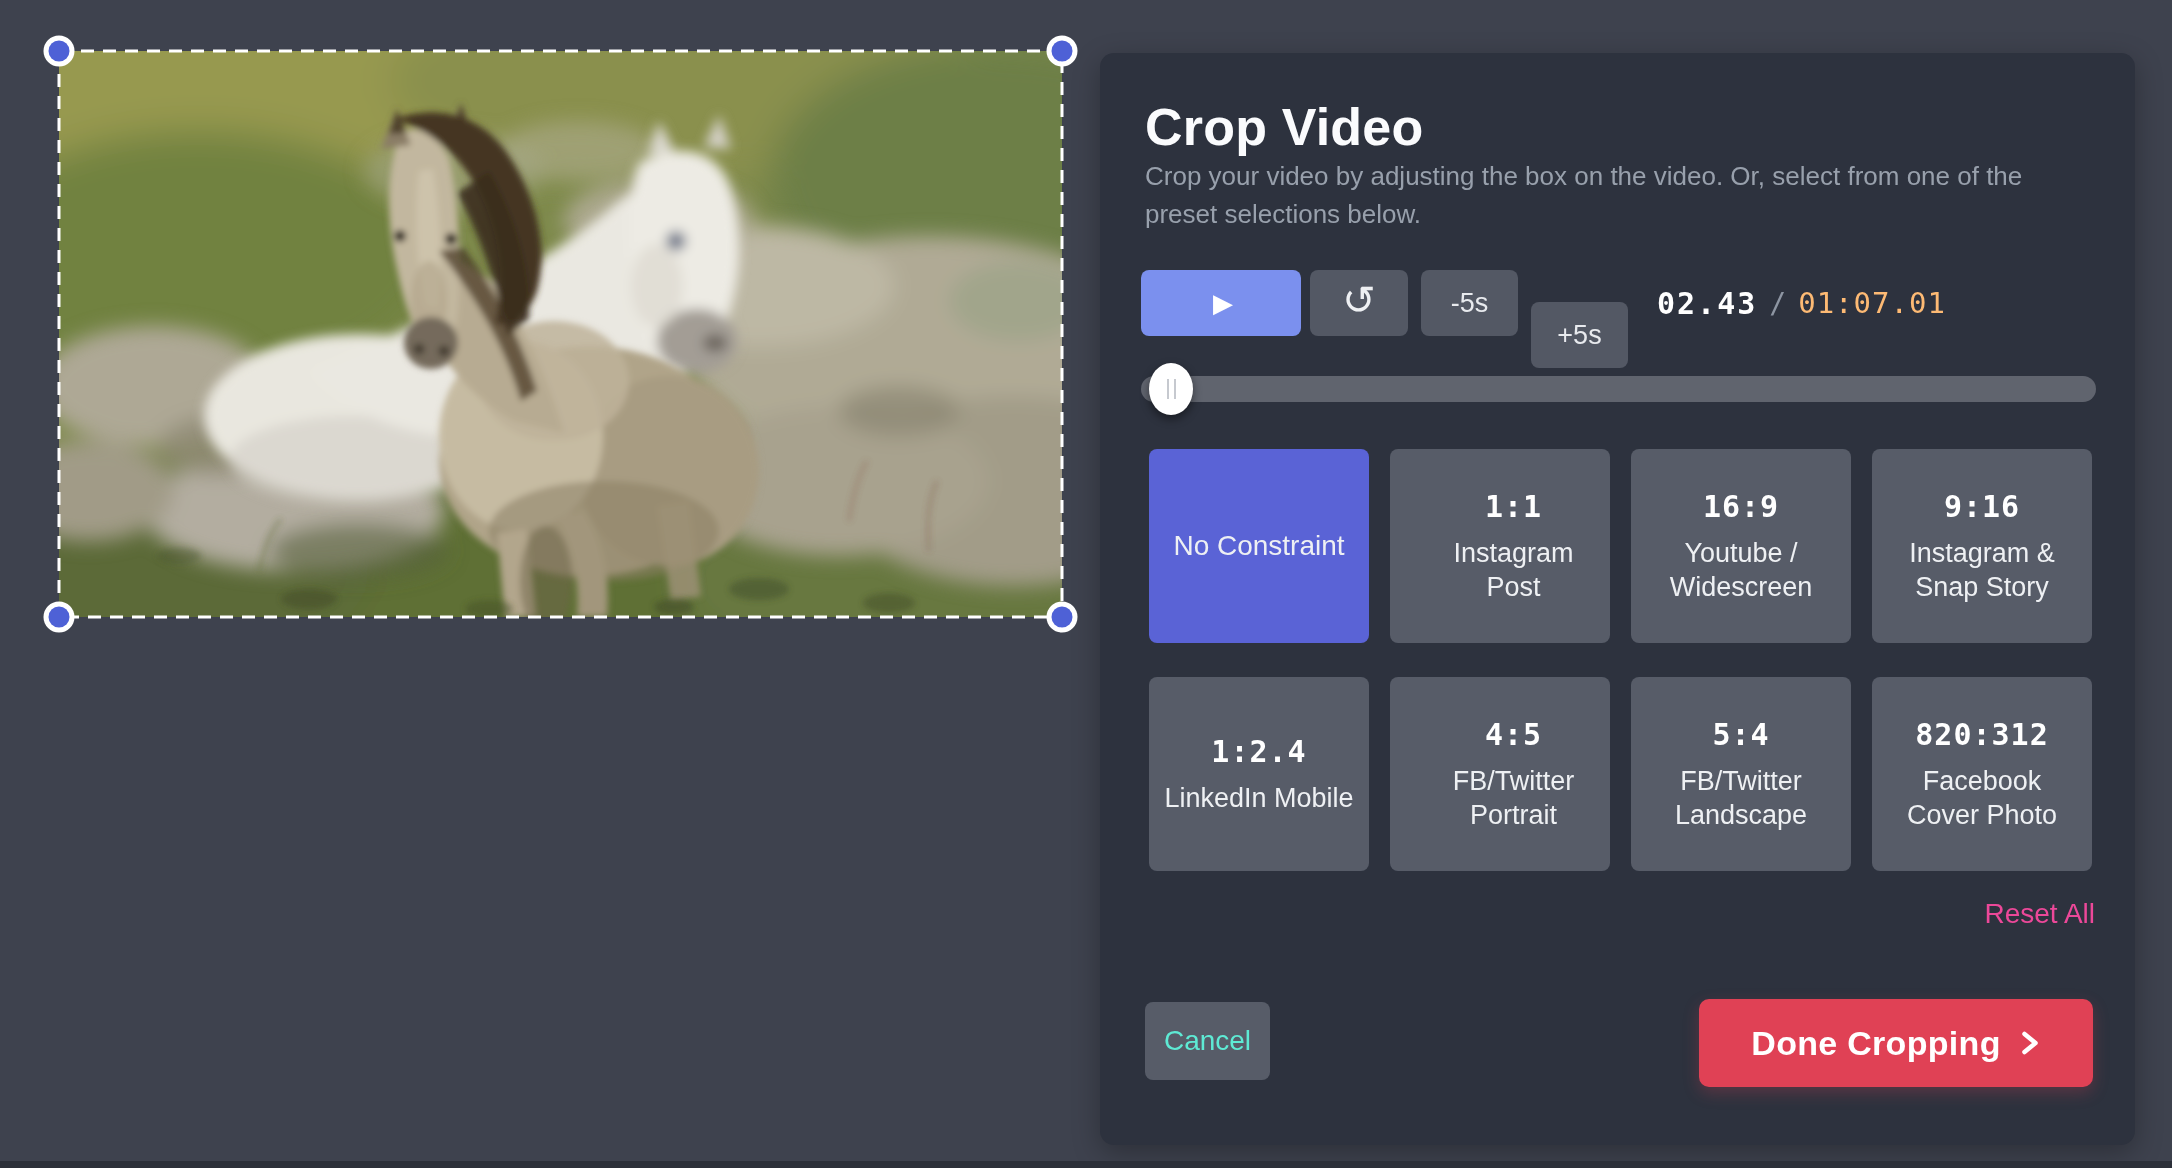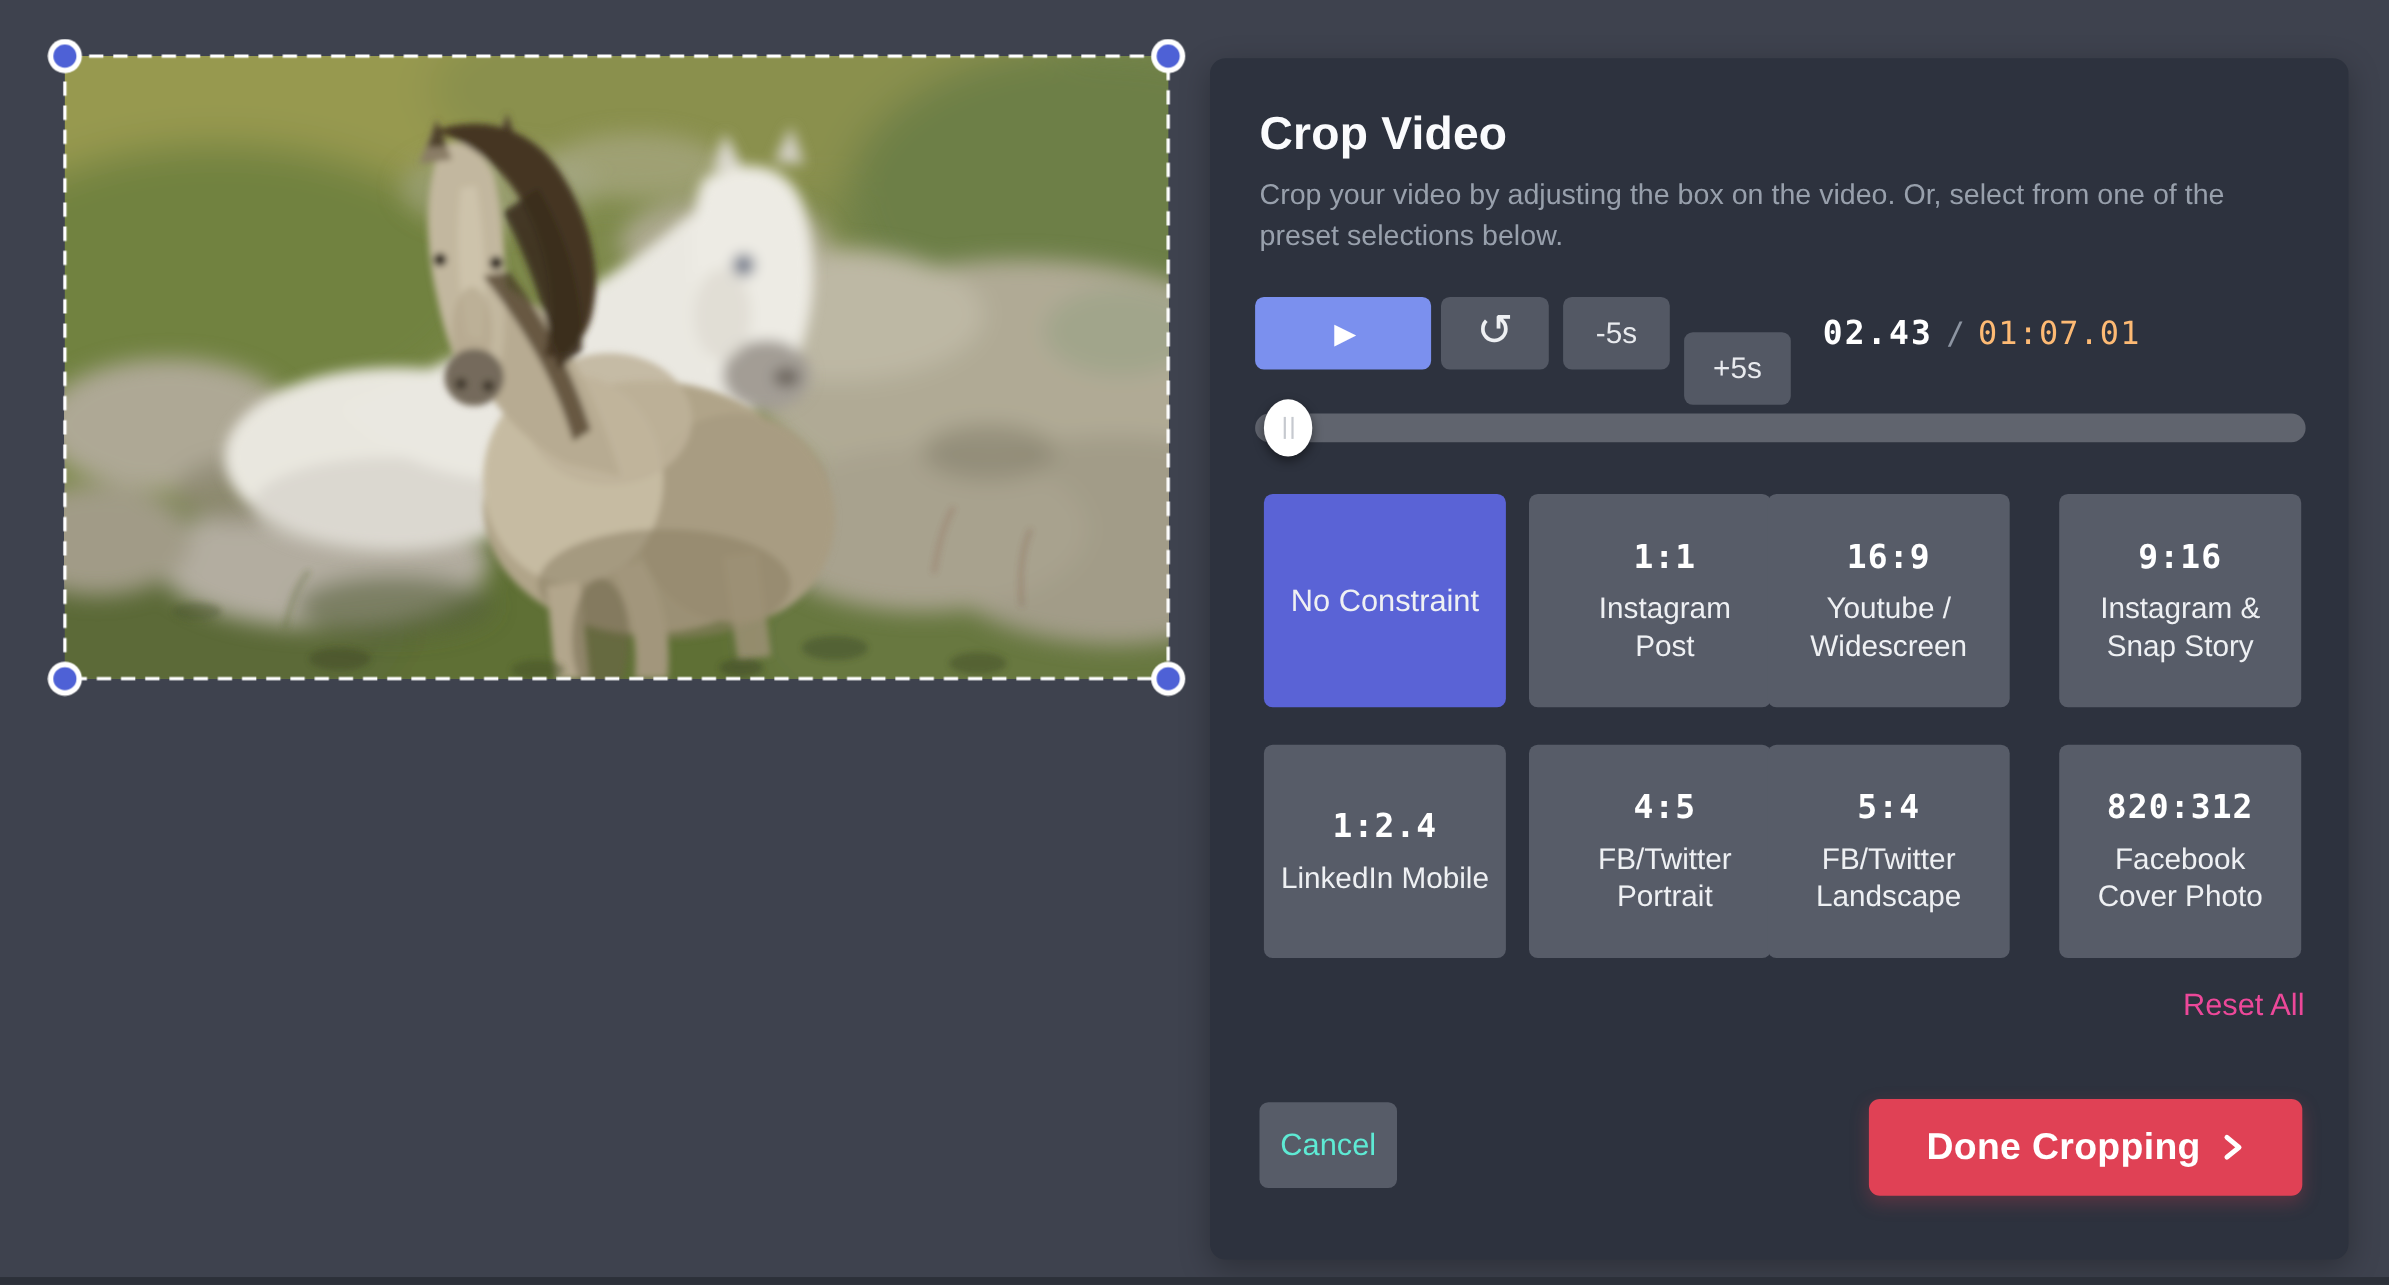--- a/index.html
+++ b/index.html
@@ -14,21 +14,21 @@
   
   .crop-svg{position:absolute;left:38px;top:30px;width:1045px;height:608px;}
 
   
   .panel{
     position:absolute;left:1100px;top:53px;width:1035px;height:1092px;
     background:#2d323e;border-radius:14px;box-shadow:0 8px 28px rgba(0,0,0,.28);
   }
   .title{
     position:absolute;left:45px;top:44px;margin:0;
-    font-size:42px;font-weight:bold;color:#fafbfd;letter-spacing:.2px;
+    font-size:52px;font-weight:bold;color:#fafbfd;letter-spacing:.2px;
   }
   .subtitle{
     position:absolute;left:45px;top:104px;width:888px;margin:0;
     font-size:26px;line-height:38px;color:#98a0ac;
   }
 
   
   .btn{border:none;cursor:pointer;border-radius:8px;display:flex;align-items:center;justify-content:center;padding:0;}
   .play-btn{position:absolute;left:41px;top:217px;width:160px;height:66px;background:#7b90ee;}
   .play-btn .glyph{color:#ffffff;font-size:26px;transform:translateX(2px);}
@@ -66,21 +66,21 @@
   }
   .tile.selected{background:#5a63d6;}
   .tile .ratio{
     font-family:"DejaVu Sans Mono",monospace;font-weight:bold;
     font-size:30px;color:#ffffff;letter-spacing:1px;margin-bottom:12px;
   }
   .tile .ratio:empty{display:none;margin:0;}
   .tile .lbl{font-size:27px;line-height:34px;color:#eef0f3;text-align:center;}
   .tile.selected .lbl{font-size:28px;}
   .r1{top:396px;} .r2{top:624px;}
-  .c1{left:49px;} .c2{left:290px;padding-left:39px;} .c3{left:507px;} .c4{left:772px;}
+  .c1{left:49px;} .c2{left:290px;padding-left:39px;} .c3{left:531px;} .c4{left:772px;}
 
   .reset{
     position:absolute;right:40px;top:845px;font-size:28px;color:#ec4899;cursor:pointer;
   }
 
   
   .cancel-btn{
     position:absolute;left:45px;top:949px;width:125px;height:78px;
     background:#575c68;color:#5eead4;font-size:28px;
   }

